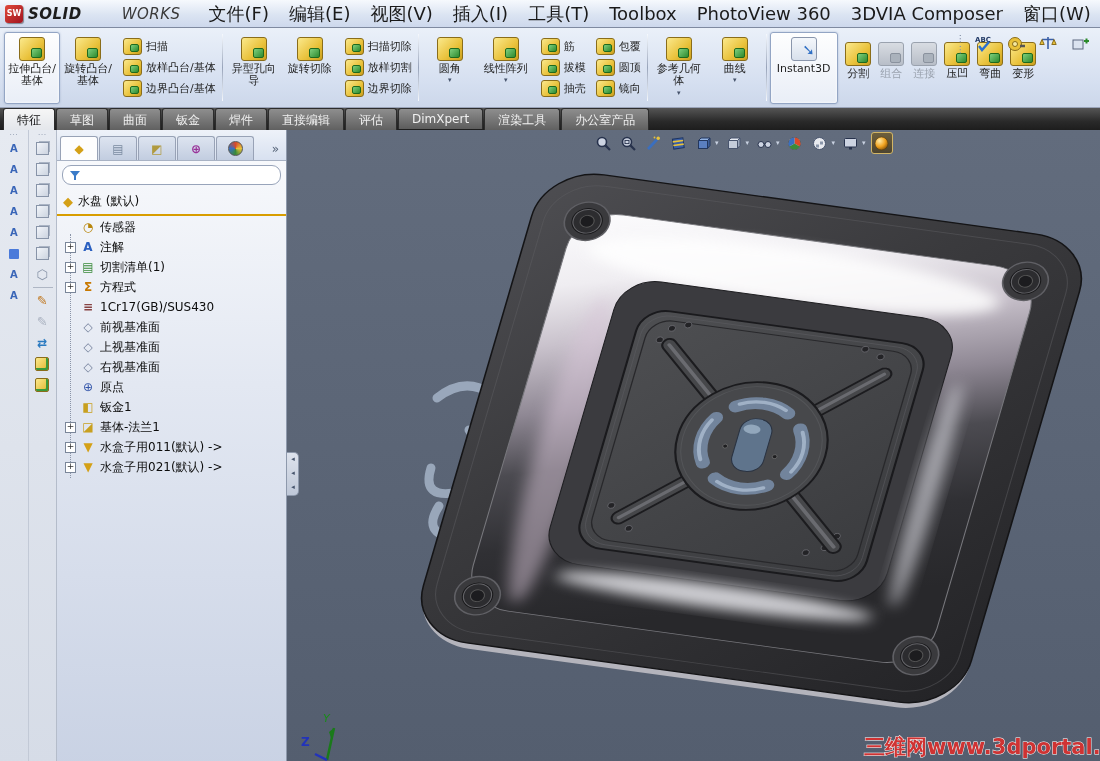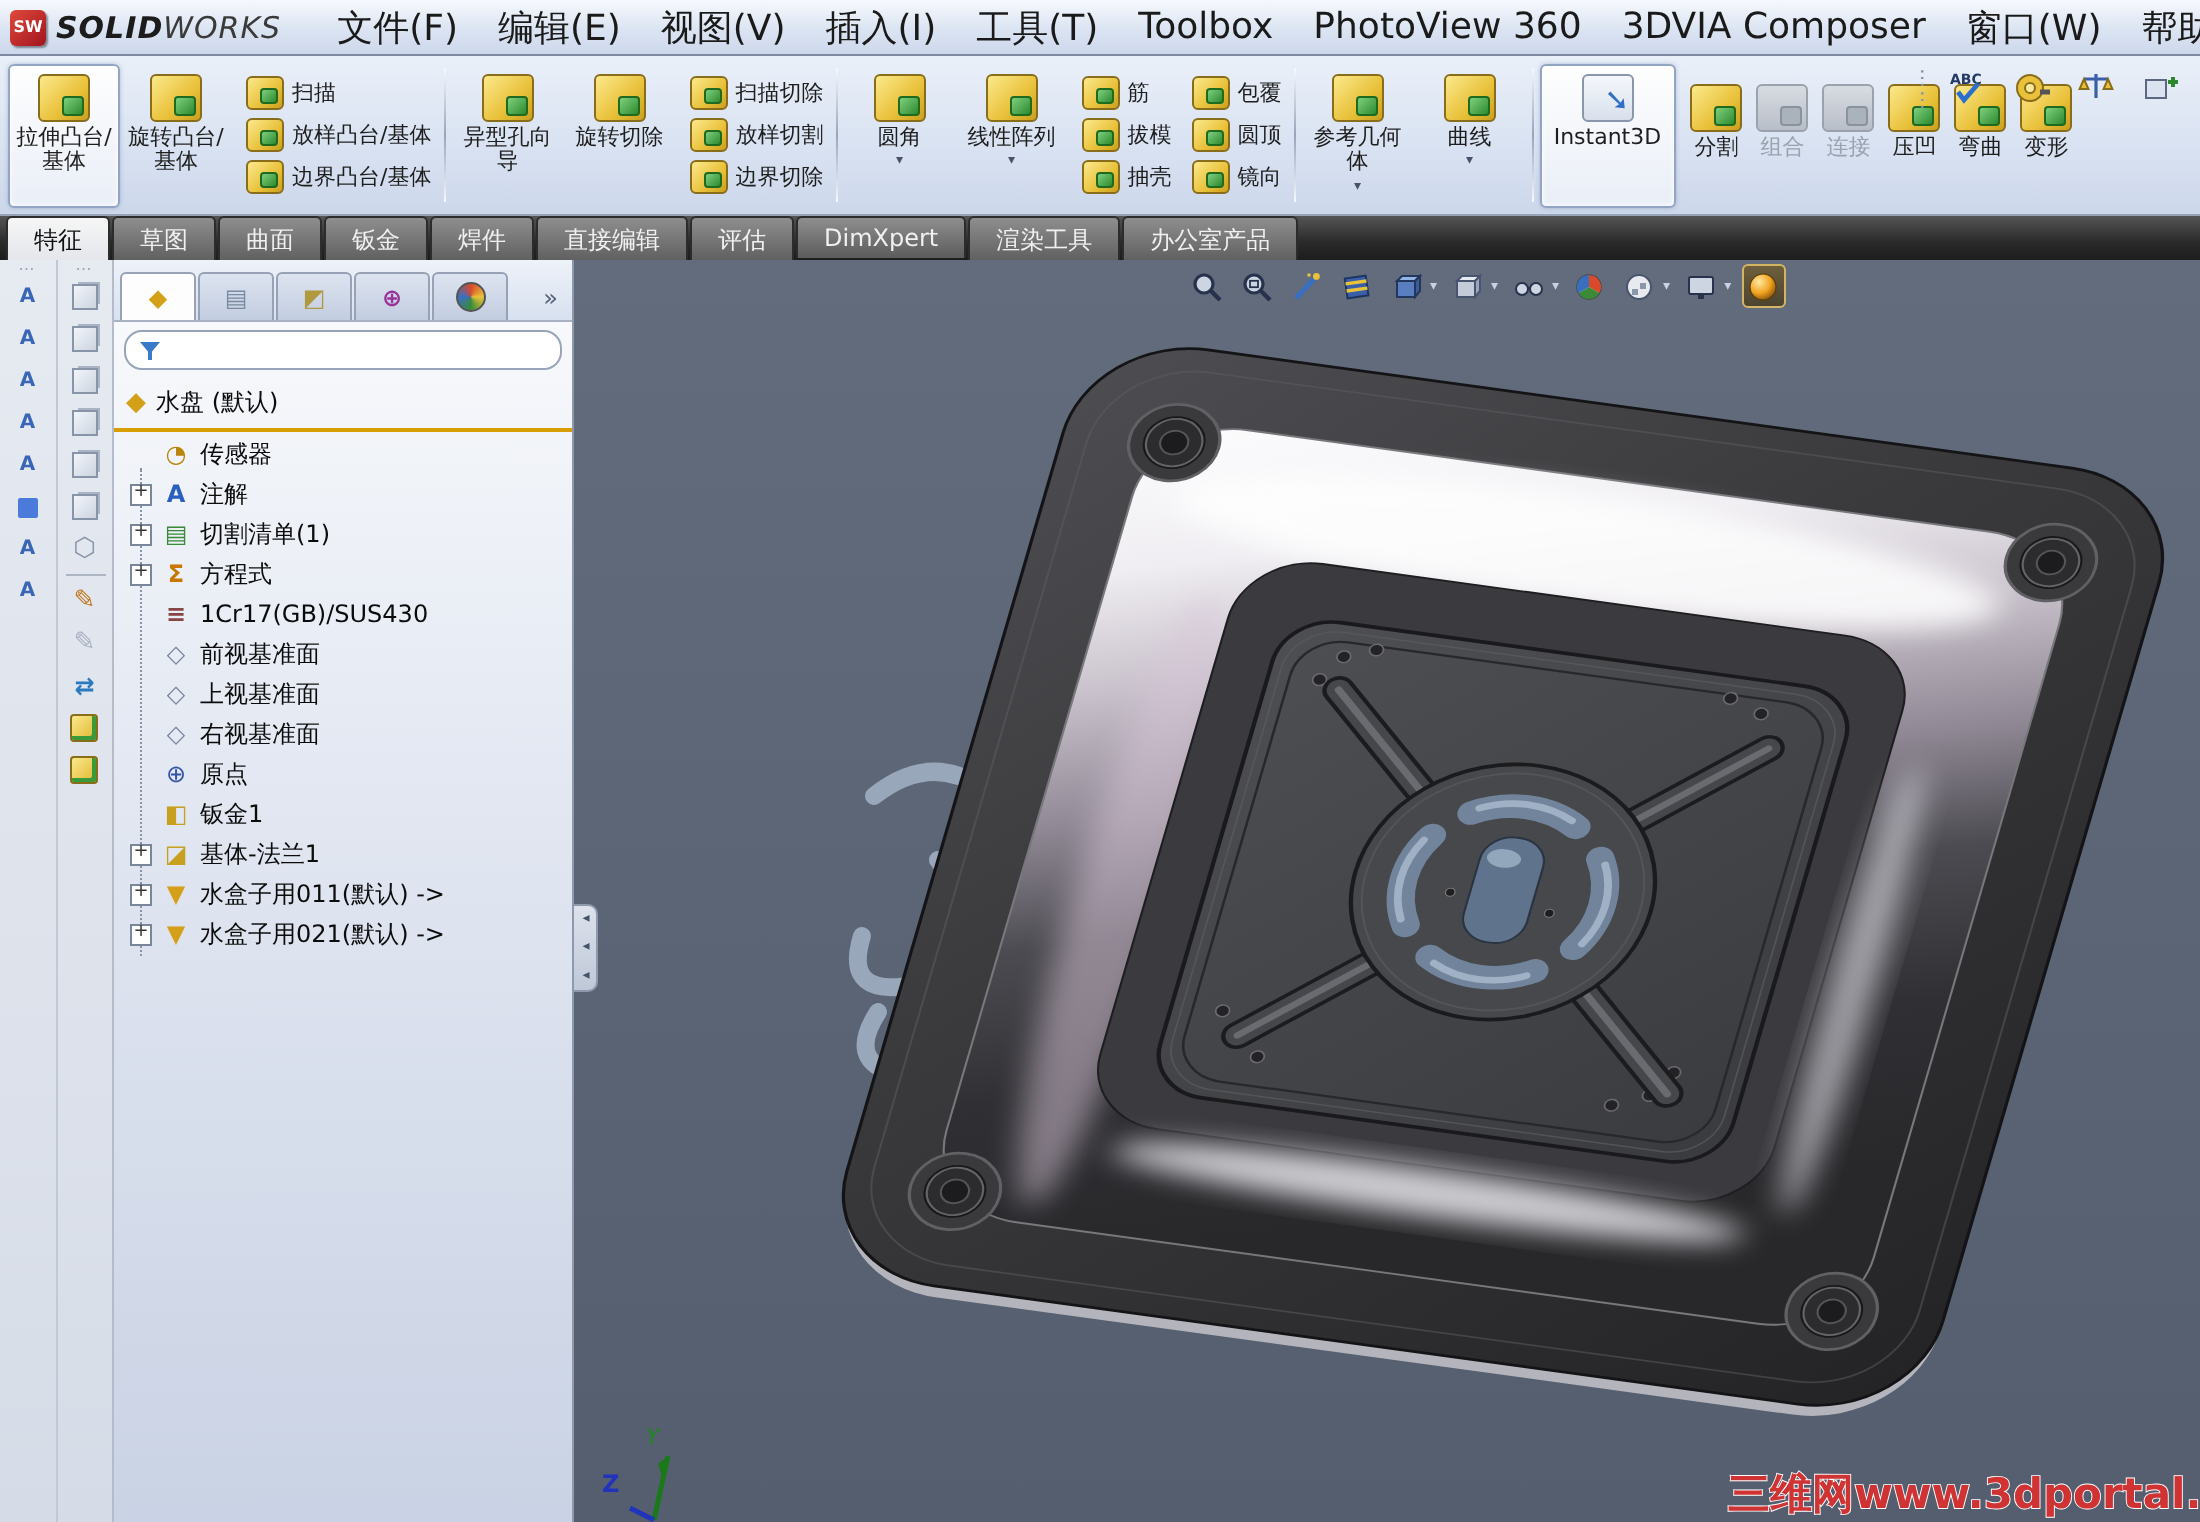--- a/index.html
+++ b/index.html
@@ -7,21 +7,21 @@
        background:#1d4ed8;overflow:hidden;user-select:none;}
 
   
   .menubar{height:27px;background:linear-gradient(#f6f9fd,#dbe4f2 55%,#cdd8ec);
            border-bottom:1px solid #7f8aa0;display:flex;align-items:center;}
   .logo{display:flex;align-items:center;gap:5px;padding:0 10px 0 5px;}
   .logo-cube{width:18px;height:18px;background:linear-gradient(135deg,#e04a3a,#a11420);
              border-radius:3px;color:#fff;font-size:8px;font-weight:bold;display:grid;
              place-items:center;box-shadow:1px 1px 1px rgba(0,0,0,.4);}
   .brand{font-size:15px;font-style:italic;color:#1c1c1c;letter-spacing:.5px;}
-  .brand b{font-weight:700;} .brand span{font-weight:400;color:#3a3a3a;}
+  .brand b{font-weight:700;} .brand span{font-weight:400;color:#3a3a3a;margin-left:40px;}
   .menu-items{display:flex;align-items:center;font-size:18px;color:#1a1a1a;margin-left:8px;text-align:center;}
   .menu-item{padding:5px 10px;white-space:nowrap;border-radius:2px;}
   .search-glass{width:10px;height:10px;border:2px solid #5a6578;border-radius:50%;
                 position:relative;margin:0 8px 0 4px;flex:none;}
   .search-glass::after{content:"";position:absolute;width:6px;height:2px;background:#5a6578;
                 bottom:-3px;right:-5px;transform:rotate(40deg);}
   .quick-icons{display:flex;align-items:center;gap:1px;margin-left:4px;}
   .qbtn{display:flex;align-items:center;padding:2px 2px;}
   .qcaret{font-size:7px;color:#46536b;margin-left:1px;}
   .qi{width:17px;height:16px;display:grid;place-items:center;position:relative;}

